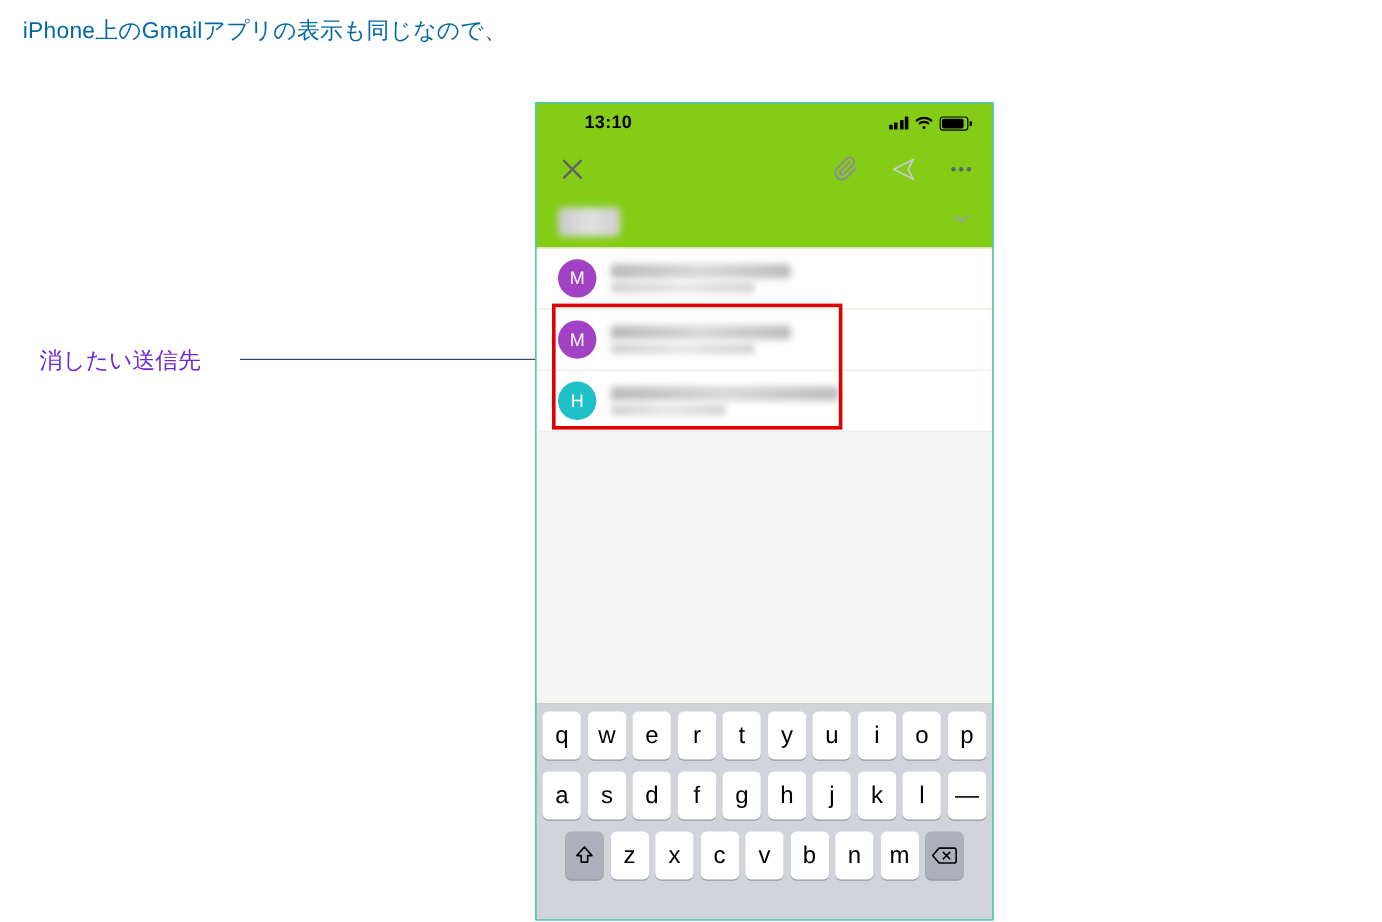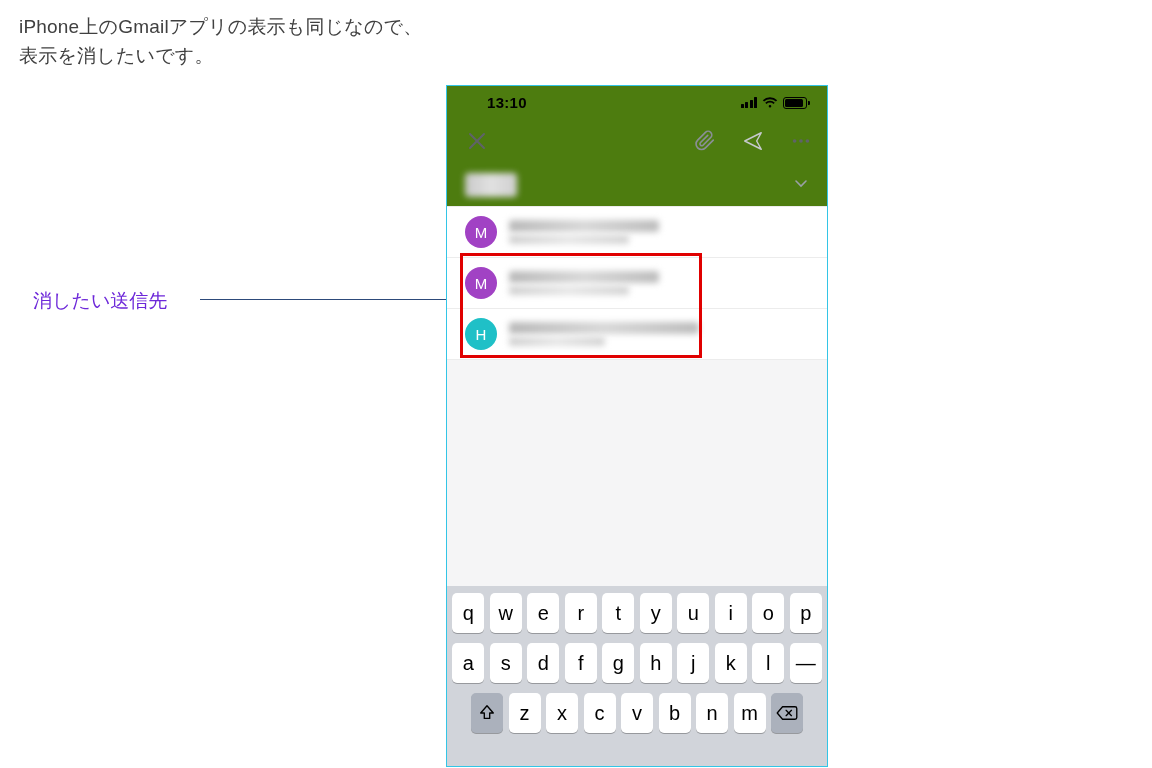--- a/index.html
+++ b/index.html
@@ -10,21 +10,21 @@
     font-family: -apple-system, "Hiragino Sans", "Hiragino Kaku Gothic ProN", Meiryo, sans-serif;
     position: relative;
     overflow: hidden;
   }
   .caption {
     position: absolute;
     left: 19px;
     top: 12px;
     font-size: 19px;
     line-height: 1.55;
-    color: #404040;
+    color: #0369a1;
     letter-spacing: 0.2px;
   }
   .annot-label {
     position: absolute;
     left: 33px;
     top: 288px;
     font-size: 19px;
     color: #6d28d9;
   }
   .annot-line {
@@ -35,21 +35,21 @@
     height: 1px;
     background: #2d4a7a;
   }
   .phone {
     position: absolute;
     left: 446px;
     top: 85px;
     width: 382px;
     height: 682px;
     border: 1px solid #33c5e6;
-    background: #4d7c0f;
+    background: #84cc16;
     overflow: hidden;
   }
   .statusbar {
     height: 33px;
     display: flex;
     align-items: center;
     justify-content: space-between;
     padding: 0 18px 0 18px;
     font-weight: 600;
   }
@@ -143,21 +143,20 @@
     height:105px;
     border:3px solid #e00000;
     pointer-events:none;
   }
 </style>
 </head>
 <body>
 
 <div class="caption">
   <span>iPhone上のGmailアプリの表示も同じなので、</span><br>
-  <span>表示を消したいです。</span>
 </div>
 
 <div class="annot-label">消したい送信先</div>
 <div class="annot-line"></div>
 
 <div class="phone">
 
   <div class="statusbar">
     <div class="time">13:10</div>
     <div class="status-icons">

